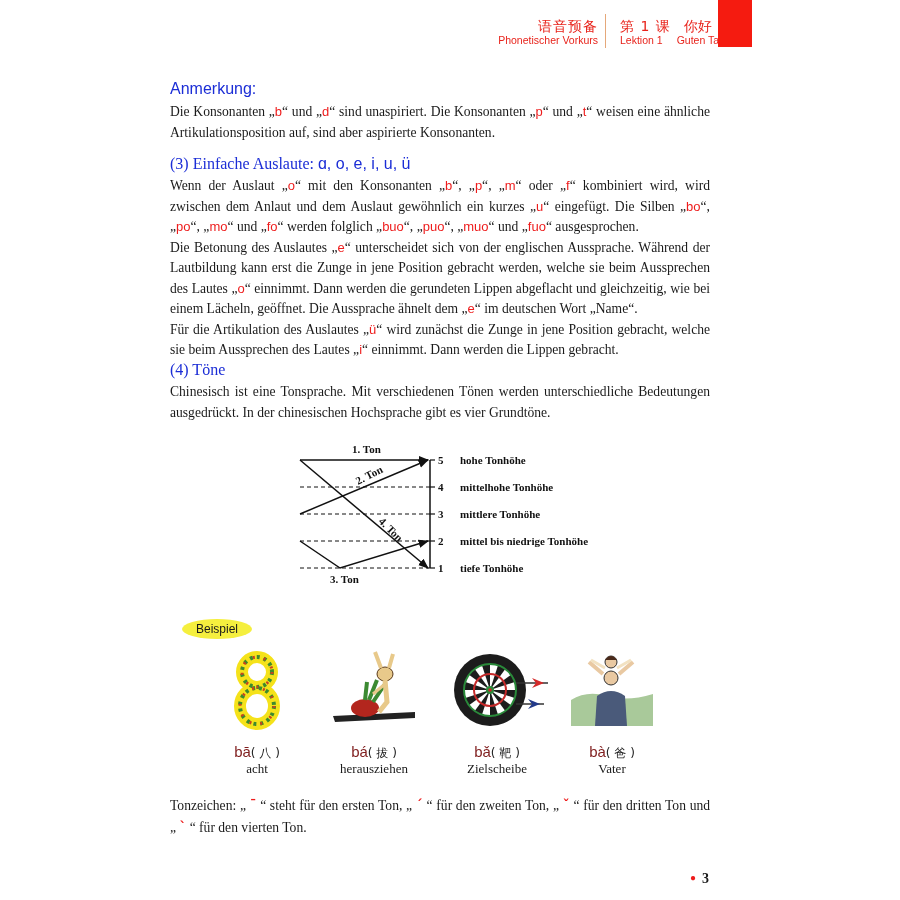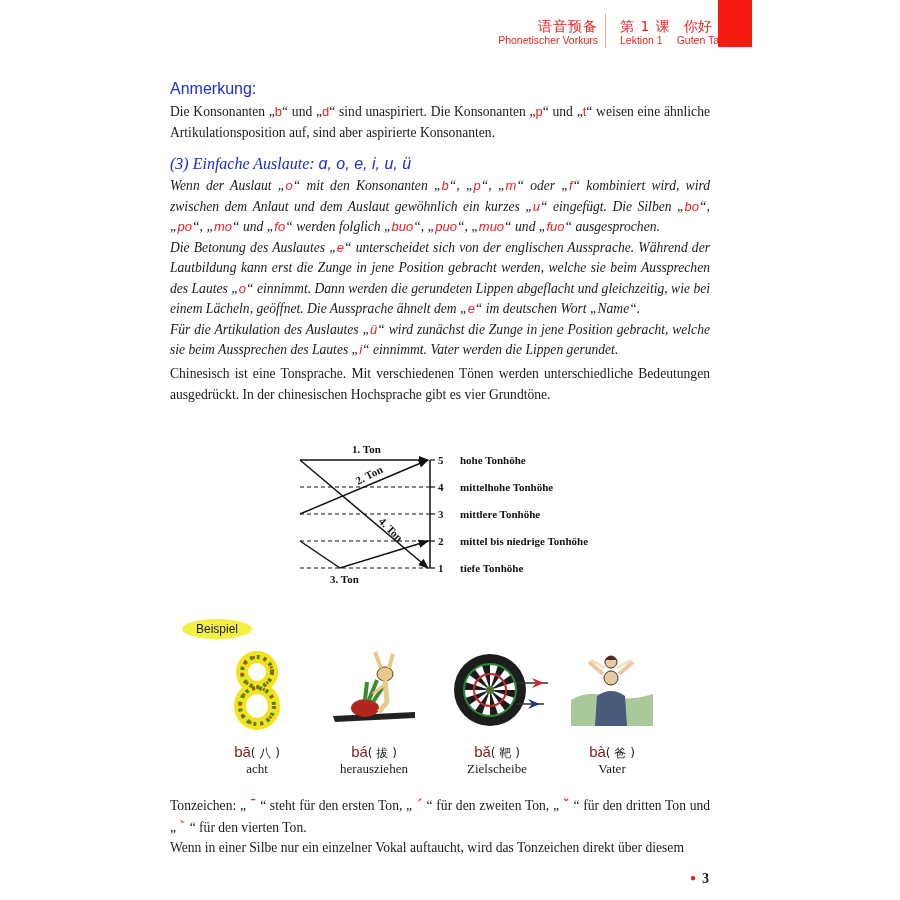--- a/index.html
+++ b/index.html
@@ -60,30 +60,31 @@
     <div class="cn"><span>第 1 课</span><span class="gap"></span><span>你好</span></div>
     <div class="de"><span>Lektion 1</span><span class="gap"></span><span>Guten Tag</span></div>
   </div>
   <div class="red-block"></div>
 
   <div class="content" style="top:80px;">
     <div class="heading sans">Anmerkung:</div>
     <p class="para" style="margin-top:4px;"><span>Die Konsonanten „</span><span class="r">b</span><span>“ und „</span><span class="r">d</span><span>“ sind unaspiriert. Die Konsonanten „</span><span class="r">p</span><span>“ und „</span><span class="r">t</span><span>“ weisen eine ähnliche Artikulationsposition auf, sind aber aspirierte Konsonanten.</span></p>
   </div>
 
-  <div class="content" style="top:155px;font-style:italic;">
+  <div class="content" style="top:155px;">
     <div class="heading">
       <span>(3) Einfache Auslaute: </span><span class="pv">ɑ, o, e, i, u, ü</span>
     </div>
     <p class="para" style="margin-top:3px;"><span>Wenn der Auslaut „</span><span class="r">o</span><span>“ mit den Konsonanten „</span><span class="r">b</span><span>“, „</span><span class="r">p</span><span>“, „</span><span class="r">m</span><span>“ oder „</span><span class="r">f</span><span>“ kombiniert wird, wird zwischen dem Anlaut und dem Auslaut gewöhnlich ein kurzes „</span><span class="r">u</span><span>“ eingefügt. Die Silben „</span><span class="r">bo</span><span>“, „</span><span class="r">po</span><span>“, „</span><span class="r">mo</span><span>“ und „</span><span class="r">fo</span><span>“ werden folglich „</span><span class="r">buo</span><span>“, „</span><span class="r">puo</span><span>“, „</span><span class="r">muo</span><span>“ und „</span><span class="r">fuo</span><span>“ ausgesprochen.</span></p>
     <p class="para"><span>Die Betonung des Auslautes „</span><span class="r">e</span><span>“ unterscheidet sich von der englischen Aussprache. Während der Lautbildung kann erst die Zunge in jene Position gebracht werden, welche sie beim Aussprechen des Lautes „</span><span class="r">o</span><span>“ einnimmt. Dann werden die gerundeten Lippen abgeflacht und gleichzeitig, wie bei einem Lächeln, geöffnet. Die Aussprache ähnelt dem „</span><span class="r">e</span><span>“ im deutschen Wort „Name“.</span></p>
-    <p class="para"><span>Für die Artikulation des Auslautes „</span><span class="r">ü</span><span>“ wird zunächst die Zunge in jene Position gebracht, welche sie beim Aussprechen des Lautes „</span><span class="r">i</span><span>“ einnimmt. Vater werden die Lippen gerundet.</span></p>
+    <p class="para"><span>Für die Artikulation des Auslautes „</span><span class="r">ü</span><span>“ wird zunächst die Zunge in jene Position gebracht, welche sie beim Aussprechen des Lautes „</span><span class="r">i</span><span>“ einnimmt. Dann werden die Lippen gebracht.</span></p>
   </div>
 
   <div class="content" style="top:361px;">
+    <div class="heading">(4) Töne</div>
     <p class="para" style="margin-top:3px;">Chinesisch ist eine Tonsprache. Mit verschiedenen Tönen werden unterschiedliche Bedeutungen ausgedrückt. In der chinesischen Hochsprache gibt es vier Grundtöne.</p>
   </div>
 
   <svg class="tone-chart" viewBox="0 0 330 160">
     <defs>
       <marker id="arr" viewBox="0 0 10 10" refX="9" refY="5" markerWidth="7" markerHeight="7" orient="auto-start-reverse">
         <path d="M0,1 L10,5 L0,9 z" fill="#111"></path>
       </marker>
     </defs>
     <g id="tone-levels">
@@ -199,17 +200,16 @@
       </svg>
     </div>
     <div class="py"><span class="p">bà</span><span class="c">( 爸 )</span></div>
     <div class="de">Vater</div>
   </div>
 
   <div class="content" style="top:795px;">
     <p class="para">
       <span>Tonzeichen: „ </span><span class="mark">ˉ</span><span> “ steht für den ersten Ton, „ </span><span class="mark">ˊ</span><span> “ für den zweiten Ton, „ </span><span class="mark">ˇ</span><span> “ für den dritten Ton und „ </span><span class="mark">ˋ</span><span> “ für den vierten Ton.</span>
     </p>
-    <p class="para">Wenn in einer Silbe nur ein einzelner Vokal auftaucht, wird das Tonzeichen direkt über diesem</p>
   </div>
 
   <div class="pagenum"><span class="dot">●</span><span>3</span></div>
 </div>
 
 </body></html>

